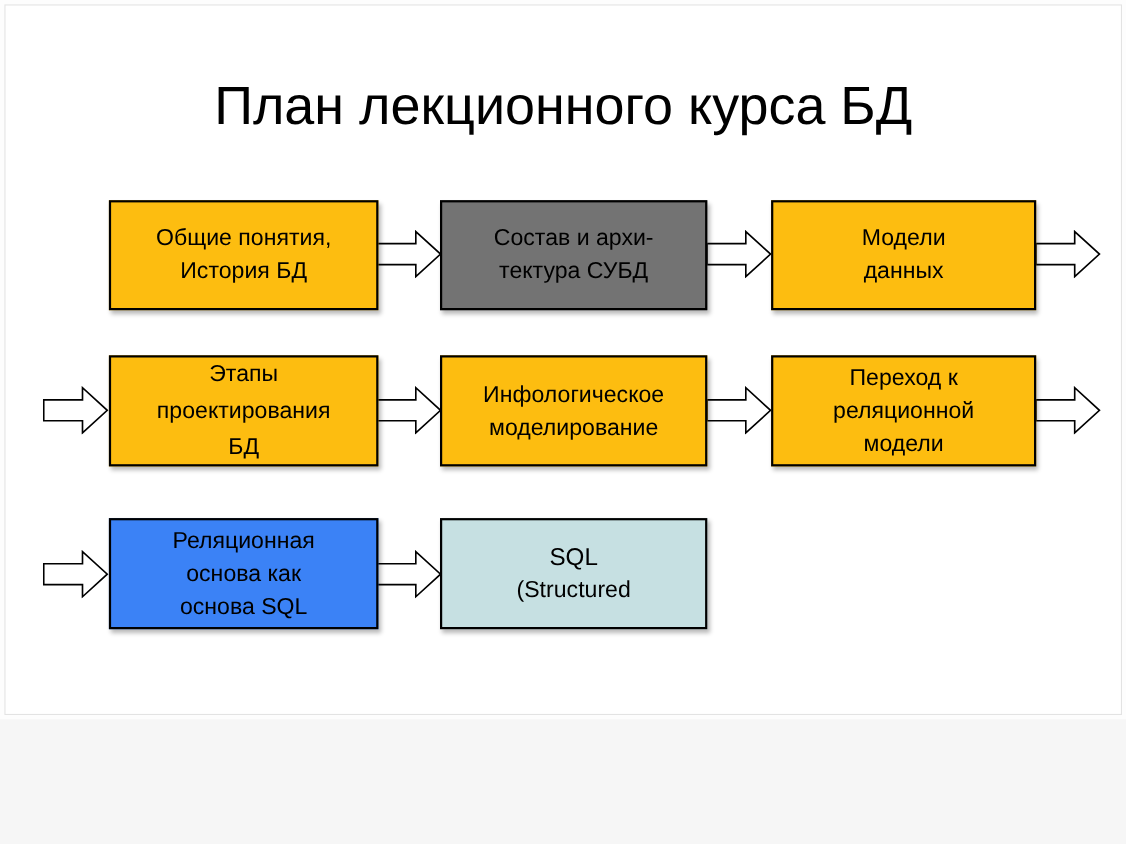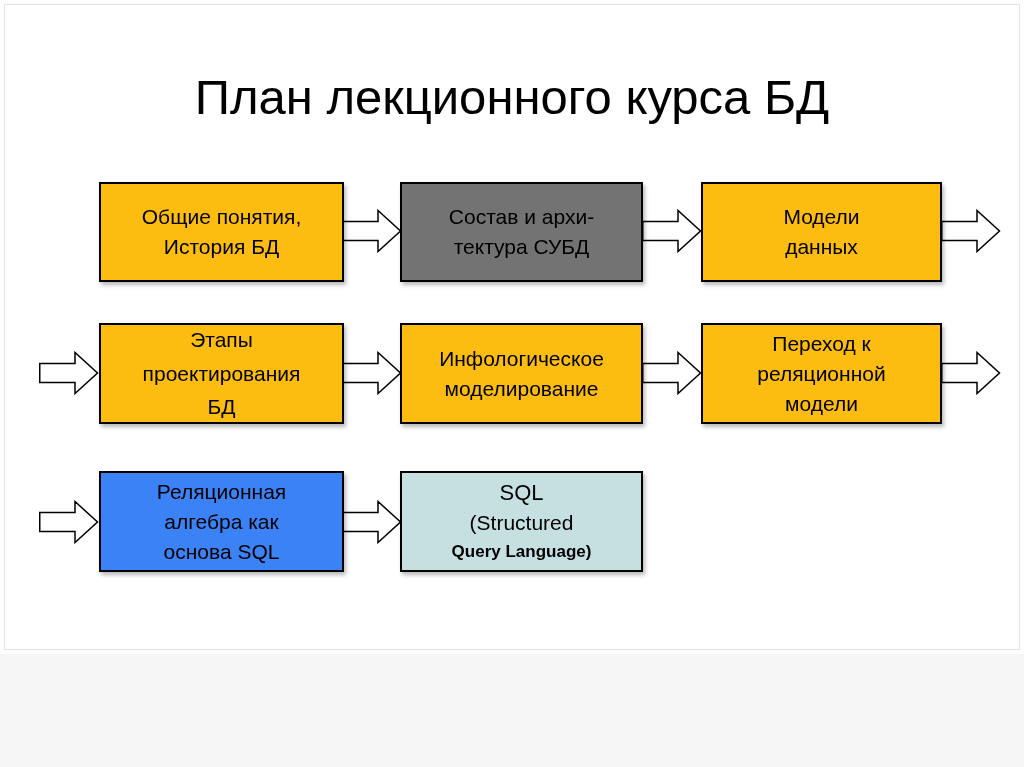--- a/index.html
+++ b/index.html
@@ -141,24 +141,23 @@
     </div>
 
     <div class="box pos-r2c3" style="background-color: rgb(253, 189, 16);">
       <span>Переход к</span>
       <span>реляционной</span>
       <span>модели</span>
     </div>
 
     <div class="box pos-r3c1" style="background-color: #3b82f6;">
       <span>Реляционная</span>
-      <span>алгебра как</span>
+      <span>основа как</span>
       <span>основа SQL</span>
     </div>
 
     <div class="box pos-r3c2" style="background-color: rgb(198, 224, 226);">
       <span class="line-lg">SQL</span>
       <span>(Structured</span>
-      <span class="line-en-bold">Query Language)</span>
     </div>
 
   </div>
 </div>
 
 </body></html>

